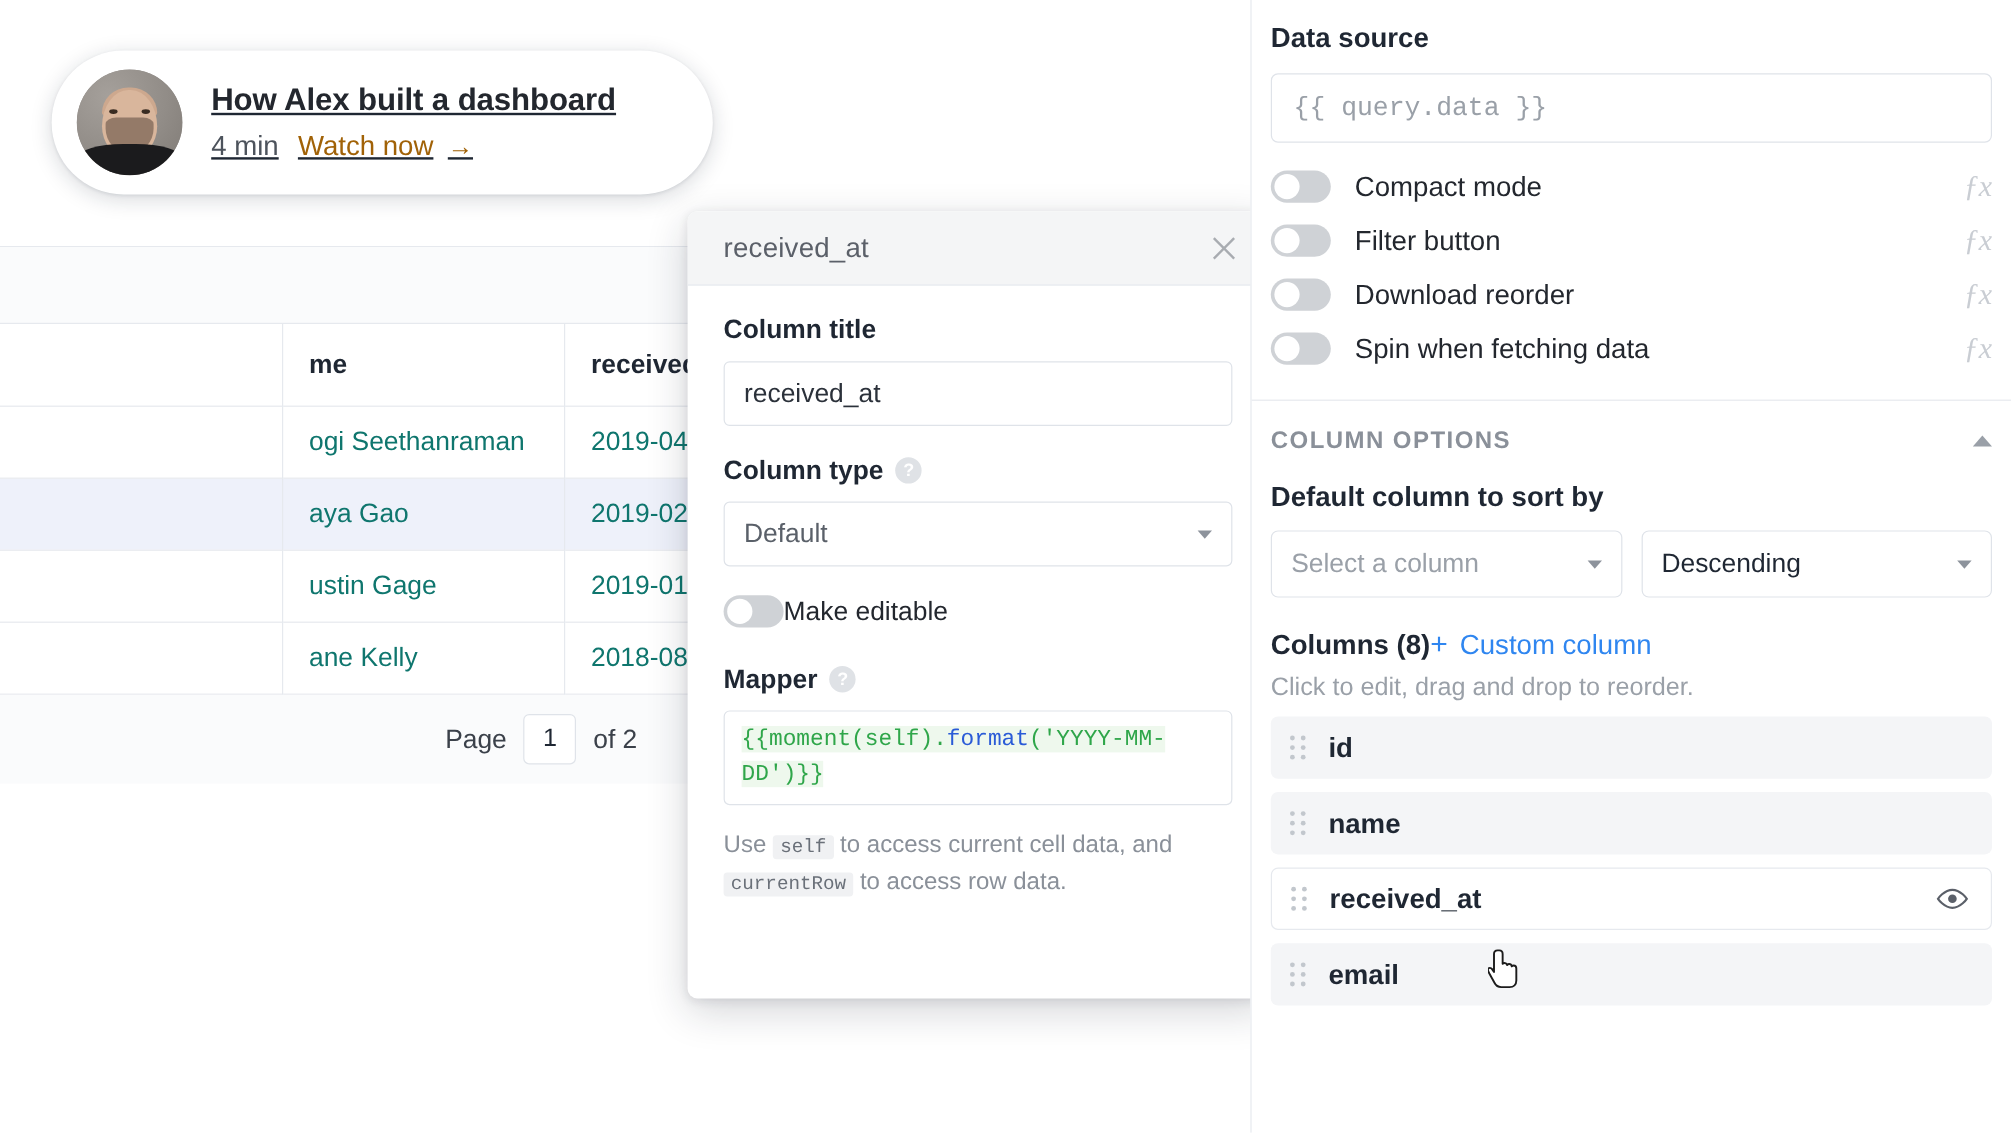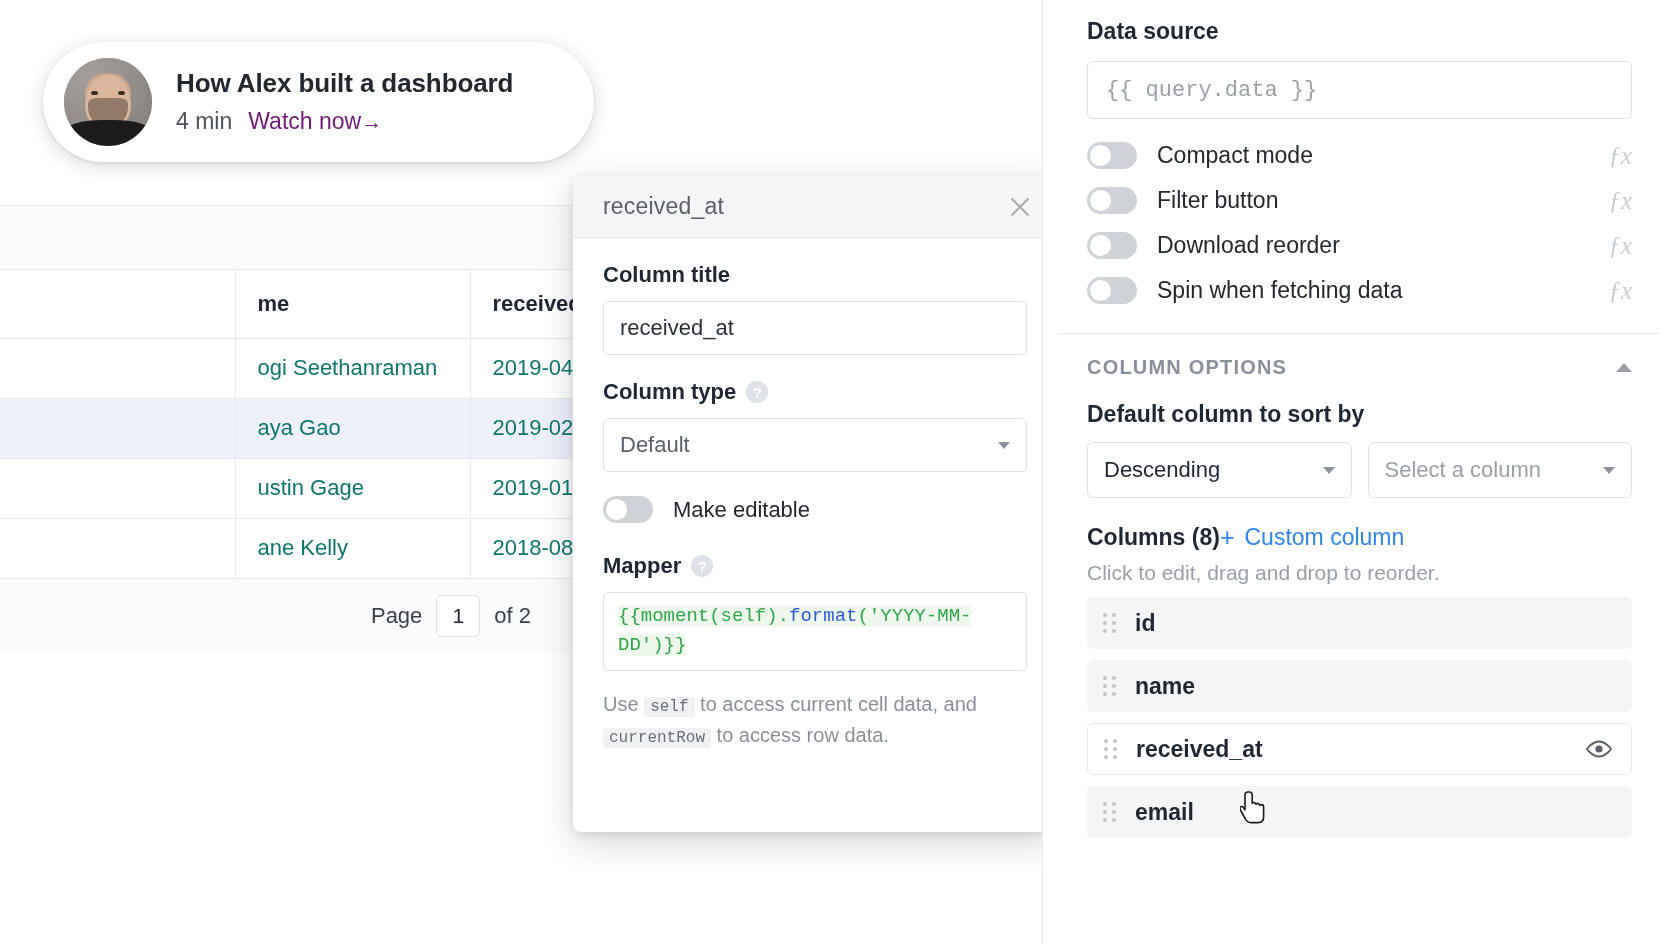--- a/index.html
+++ b/index.html
@@ -21,20 +21,21 @@
 
   
   .promo-card {
     position: absolute; left: 43px; top: 42px;
     width: 551px; height: 120px;
     background: #ffffff;
     border-radius: 60px;
     box-shadow: 0 4px 18px rgba(20,28,45,0.17), 0 1px 3px rgba(20,28,45,0.10);
     display: flex; align-items: center;
     padding-left: 21px;
+    text-decoration: underline;
   }
   .promo-thumb {
     width: 88px; height: 88px; border-radius: 50%;
     overflow: hidden; flex: 0 0 auto;
     background: #8f8a86;
     position: relative;
   }
   .promo-thumb .bg-wall {
     position: absolute; inset: 0;
     background:
@@ -74,22 +75,22 @@
   .promo-title {
     font-size: 26px; font-weight: 600; color: #23272e;
     letter-spacing: -0.1px; line-height: 1.1;
   }
   .promo-sub {
     margin-top: 10px; font-size: 23px; display: flex; align-items: baseline;
     gap: 16px;
   }
   .promo-dur { color: #4d535c; }
   .promo-link {
-    color: #701a75; font-weight: 400; cursor: pointer;
-    display: inline-flex; align-items: baseline; gap: 0;
+    color: #a16207; font-weight: 400; cursor: pointer;
+    display: inline-flex; align-items: baseline; gap: 12px;
   }
   .promo-link .arr { font-size: 21px; }
 
   
   .table-wrap {
     position: absolute; left: -140px; top: 205px;
     width: 1182px;
     background: #fff;
     border-top: 1px solid #e6e9ee;
   }
@@ -176,21 +177,21 @@
     background: #fff; padding: 0 16px;
     font-size: 22px; color: #5a6069;
     display: flex; align-items: center; justify-content: space-between;
   }
   .chev {
     width: 0; height: 0; border-left: 6px solid transparent;
     border-right: 6px solid transparent; border-top: 7px solid #8d939c;
   }
   .gap-24 { height: 24px; }
   .gap-30 { height: 30px; }
-  .toggle-row { display: flex; align-items: center; gap: 20px; }
+  .toggle-row { display: flex; align-items: center; }
   .toggle {
     width: 50px; height: 27px; border-radius: 14px;
     background: #cfd2d6; position: relative; flex: 0 0 auto; cursor: pointer;
   }
   .toggle .knob {
     position: absolute; left: 3px; top: 3px;
     width: 21px; height: 21px; border-radius: 50%; background: #ffffff;
   }
   .toggle-label { font-size: 22px; color: #23272e; }
   .code-box {
@@ -213,21 +214,21 @@
     background: #f0f1f3; color: #6a7079;
     padding: 1px 6px; border-radius: 3px; font-size: 16px;
   }
 
   
   .panel {
     position: absolute; right: 0; top: 0;
     width: 634px; height: 944px;
     background: #ffffff;
     border-left: 1px solid #e6e9ee;
-    padding: 0 44px;
+    padding: 0 16px;
     overflow: hidden;
   }
   .panel-label {
     font-size: 23px; font-weight: 700; color: #1f2733;
     margin-top: 18px;
   }
   .panel-input {
     margin-top: 16px; width: 100%; height: 58px;
     border: 1px solid #dfe3e9; border-radius: 6px;
     display: flex; align-items: center; padding: 0 18px;
@@ -462,26 +463,26 @@
 
     <div class="divider"></div>
 
     <div class="section-head">
       <div class="section-title">COLUMN OPTIONS</div>
       <div class="caret-up"></div>
     </div>
 
     <div class="panel-label" style="margin-top:22px">Default column to sort by</div>
     <div class="sort-row">
+      <div class="sort-sel ph">
+        <span>Select a column</span>
+        <span class="chev"></span>
+      </div>
       <div class="sort-sel val">
         <span>Descending</span>
-        <span class="chev"></span>
-      </div>
-      <div class="sort-sel ph">
-        <span>Select a column</span>
         <span class="chev"></span>
       </div>
     </div>
 
     <div class="cols-head">
       <div class="cols-count">Columns (8)</div>
       <div class="custom-col">
         <span class="plus">+</span>
         <span>Custom column</span>
       </div>

